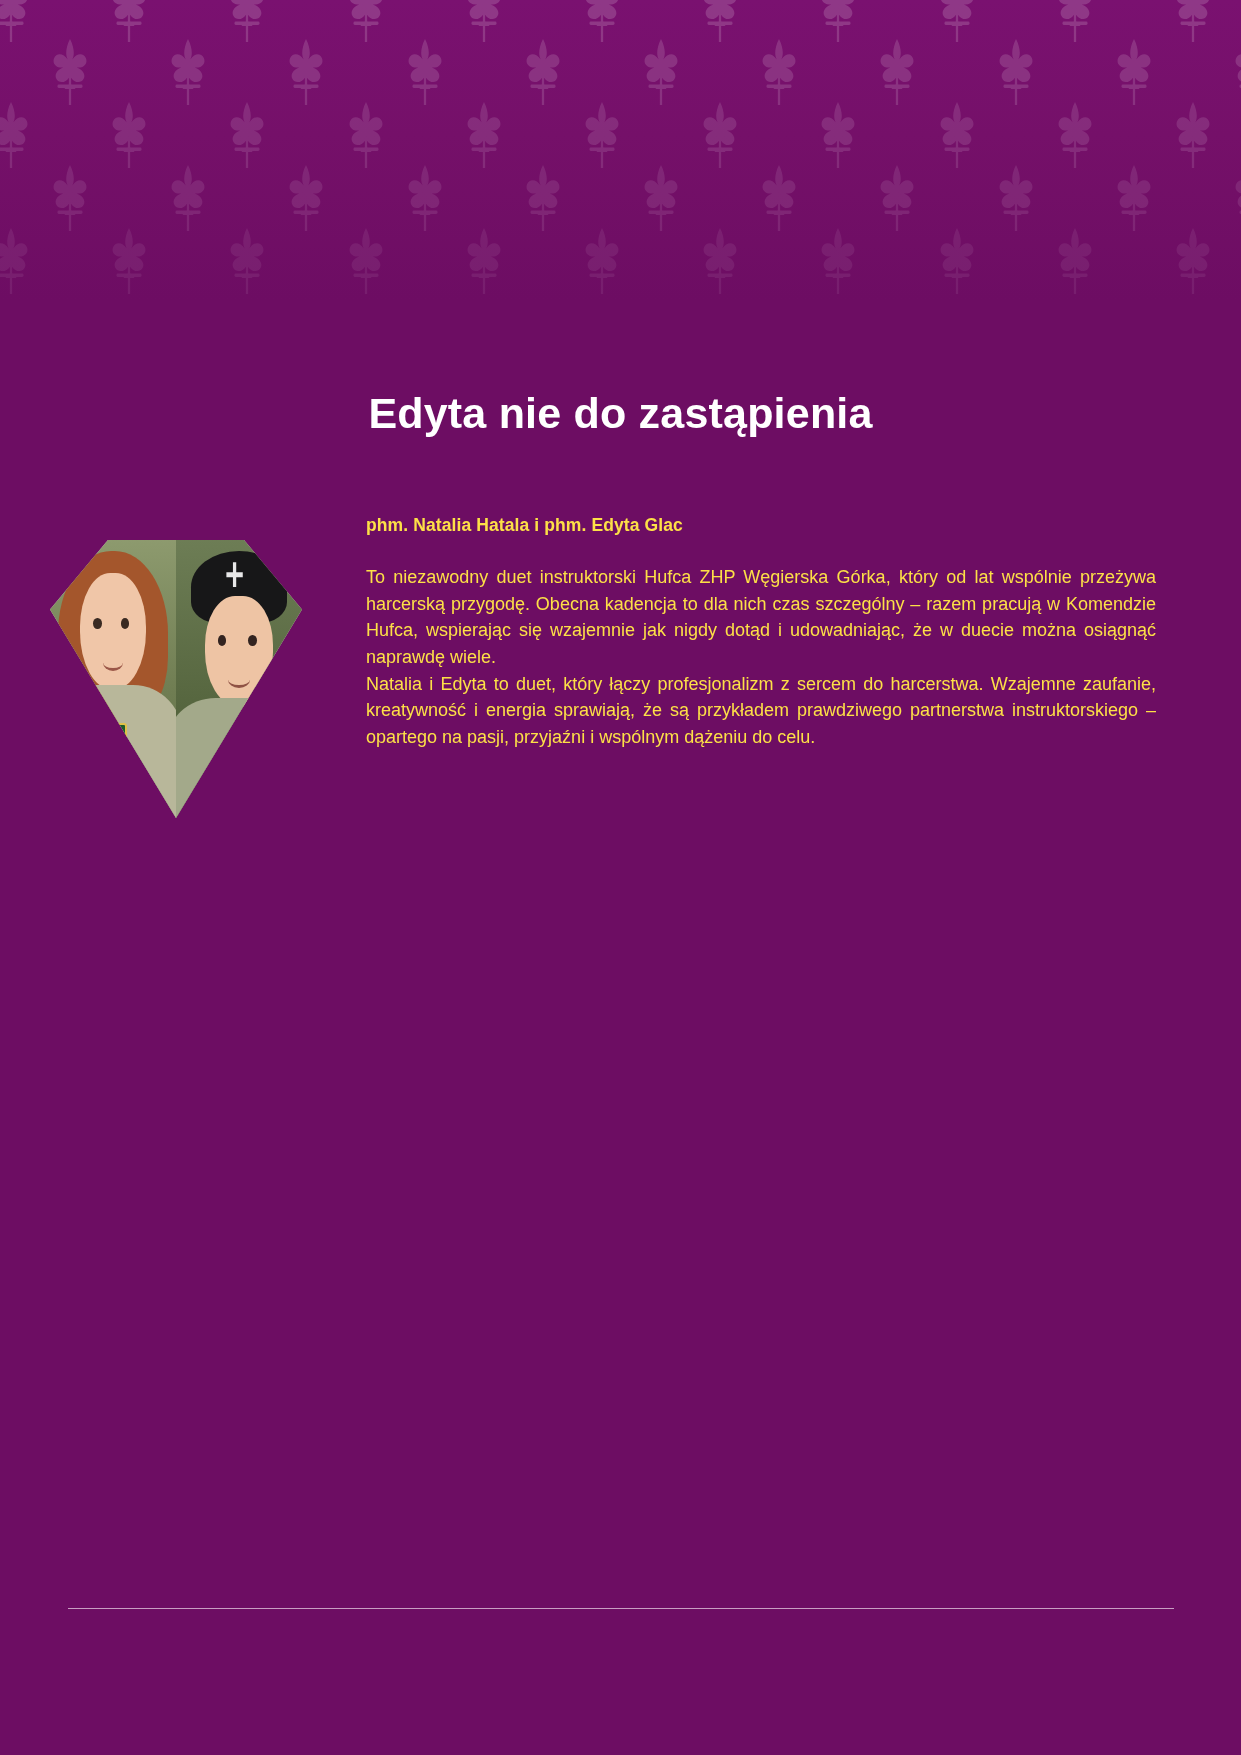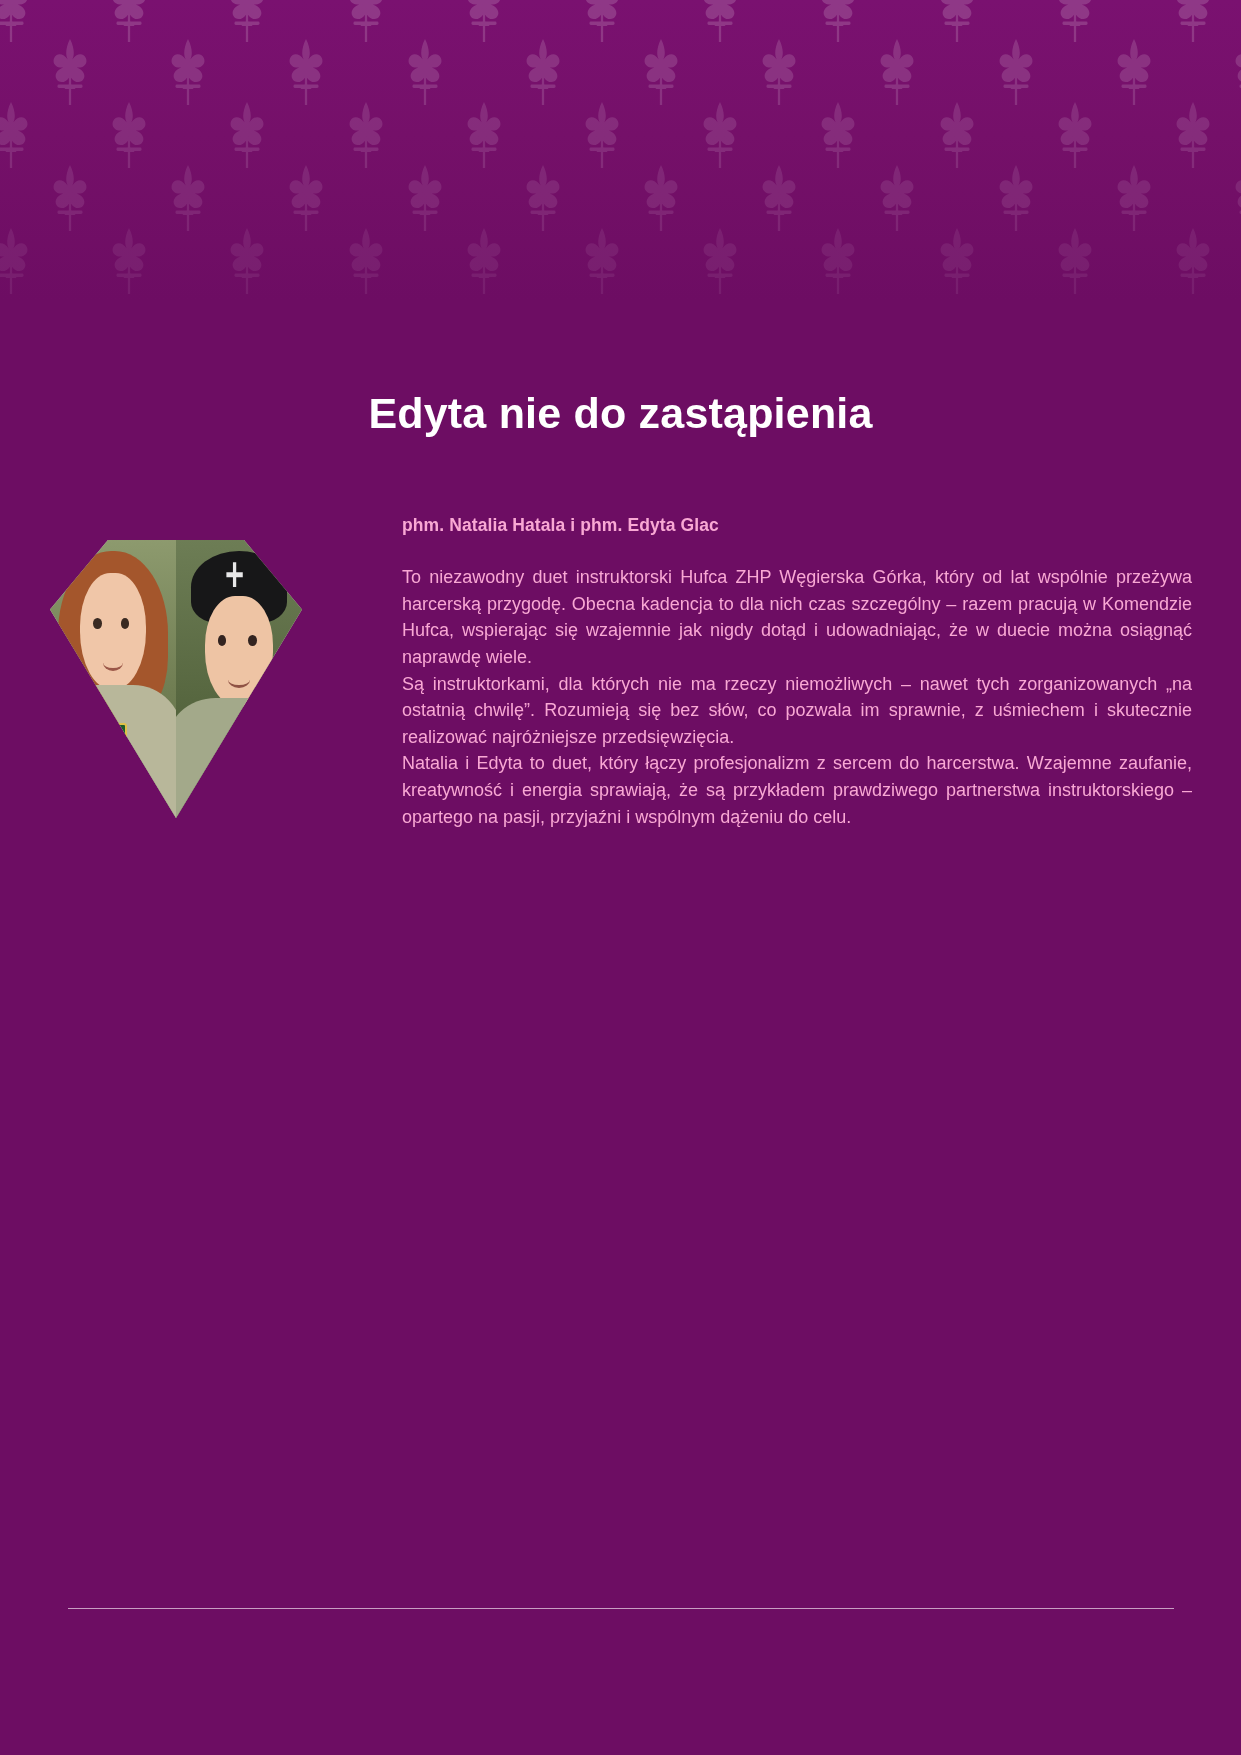--- a/index.html
+++ b/index.html
@@ -207,22 +207,21 @@
     -webkit-clip-path: polygon(50% 0, 62% 30%, 100% 40%, 70% 55%, 78% 100%, 50% 72%, 22% 100%, 30% 55%, 0 40%, 38% 30%);
     clip-path: polygon(50% 0, 62% 30%, 100% 40%, 70% 55%, 78% 100%, 50% 72%, 22% 100%, 30% 55%, 0 40%, 38% 30%);
   }
 
   
   .article {
     position: absolute;
     left: 366px;
     top: 515px;
     width: 790px;
-    color: #f9a8d4;
-    margin-left: 36px;
+    color: #fde047;
   }
   .byline {
     font-size: 17.5px;
     font-weight: bold;
     margin: 0 0 28px 0;
     letter-spacing: 0.1px;
   }
   .para {
     font-size: 18px;
     line-height: 1.48;
@@ -714,17 +713,16 @@
       <div class="smile"></div>
       <div class="shirt"></div>
       <div class="lily"></div>
     </div>
   </div>
 </div>
 
 <div class="article">
   <p class="byline">phm. Natalia Hatala i phm. Edyta Glac</p>
   <p class="para">To niezawodny duet instruktorski Hufca ZHP Węgierska Górka, który od lat wspólnie przeżywa harcerską przygodę. Obecna kadencja to dla nich czas szczególny – razem pracują w Komendzie Hufca, wspierając się wzajemnie jak nigdy dotąd i udowadniając, że w duecie można osiągnąć naprawdę wiele.</p>
-  <p class="para">Są instruktorkami, dla których nie ma rzeczy niemożliwych – nawet tych zorganizowanych „na ostatnią chwilę”. Rozumieją się bez słów, co pozwala im sprawnie, z uśmiechem i skutecznie realizować najróżniejsze przedsięwzięcia.</p>
   <p class="para">Natalia i Edyta to duet, który łączy profesjonalizm z sercem do harcerstwa. Wzajemne zaufanie, kreatywność i energia sprawiają, że są przykładem prawdziwego partnerstwa instruktorskiego – opartego na pasji, przyjaźni i wspólnym dążeniu do celu.</p>
 </div>
 
 <div class="footer-rule"></div>
 
 </body></html>

